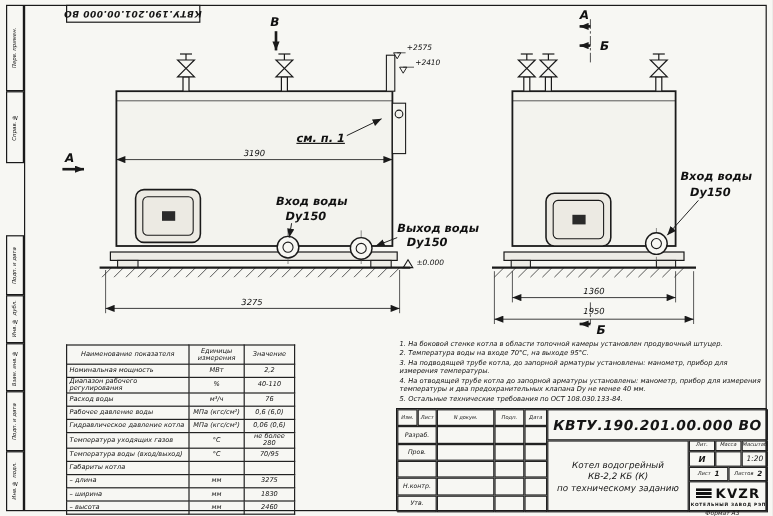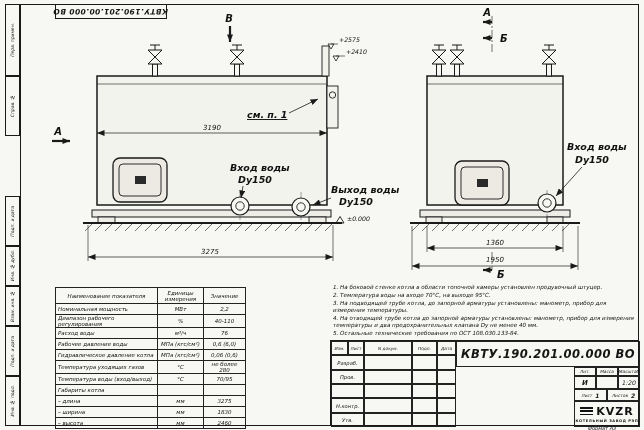--- a/index.html
+++ b/index.html
@@ -314,20 +314,25 @@
     <div class="c" style="left:81px;top:57px;width:25px;height:15px"></div>
     <div class="c" style="left:106px;top:57px;width:19px;height:15px"></div>
 
     <div class="c" style="left:0;top:72px;width:33px;height:14px">Утв.</div>
     <div class="c" style="left:33px;top:72px;width:48px;height:14px"></div>
     <div class="c" style="left:81px;top:72px;width:25px;height:14px"></div>
     <div class="c" style="left:106px;top:72px;width:19px;height:14px"></div>
 
     <div class="c doccell" style="left:125px;top:0;width:184px;height:26px">КВТУ.190.201.00.000 ВО</div>
 
+    <div class="c prod" style="left:125px;top:26px;width:118px;height:60px">
+      <span>Котел водогрейный</span>
+      <span>КВ-2,2 КБ (К)</span>
+      <span>по техническому заданию</span>
+    </div>
 
     <div class="c h" style="left:243px;top:26px;width:22px;height:9px">Лит.</div>
     <div class="c h" style="left:265px;top:26px;width:22px;height:9px">Масса</div>
     <div class="c h" style="left:287px;top:26px;width:22px;height:9px">Масштаб</div>
     <div class="c litv" style="left:243px;top:35px;width:22px;height:13px">И</div>
     <div class="c litv" style="left:265px;top:35px;width:22px;height:13px"></div>
     <div class="c" style="left:287px;top:35px;width:22px;height:13px;font-size:6.2px">1:20</div>
 
     <div class="c sheetcell" style="left:243px;top:48px;width:33px;height:12px">
       <span class="lbl">Лист</span>

